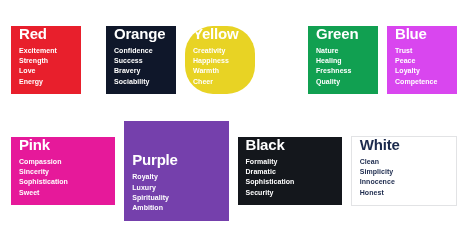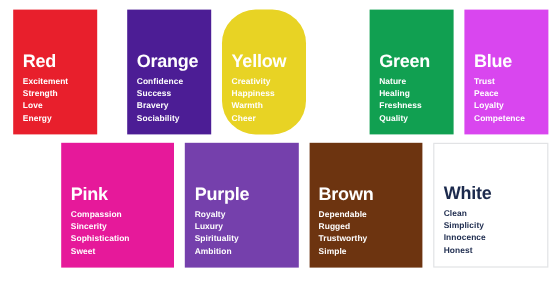--- a/index.html
+++ b/index.html
@@ -23,20 +23,21 @@
     display: flex;
     flex-direction: column;
     gap: 7px;
   }
   .row {
     display: flex;
     flex-direction: row;
     gap: 9px;
     flex: 1 1 0;
     min-height: 0;
+    align-items: center;
   }
   .card {
     flex: 1 1 0;
     min-width: 0;
     position: relative;
     box-sizing: border-box;
     display: flex;
     flex-direction: column;
     justify-content: flex-end;
     padding: 0 0 7px 8px;
@@ -73,21 +74,21 @@
     <div class="row">
       <div class="card" style="background: rgb(232, 31, 44);">
         <div class="card-title" style="color: rgb(255, 255, 255);">Red</div>
         <ul class="card-traits" style="color: rgb(255, 255, 255);">
           <li>Excitement</li>
           <li>Strength</li>
           <li>Love</li>
           <li>Energy</li>
         </ul>
       </div>
-      <div class="card" style="background: #4c1d95; margin-left: 16px;">
+      <div class="card" style="background: #0f172a; margin-left: 16px;">
         <div class="card-title" style="color: rgb(255, 255, 255);">Orange</div>
         <ul class="card-traits" style="color: rgb(255, 255, 255);">
           <li>Confidence</li>
           <li>Success</li>
           <li>Bravery</li>
           <li>Sociability</li>
         </ul>
       </div>
       <div class="card" style="background: rgb(232, 211, 36); border-radius: 28px;">
         <div class="card-title" style="color: rgb(255, 255, 255);">Yellow</div>
@@ -111,45 +112,45 @@
         <div class="card-title" style="color: rgb(255, 255, 255);">Blue</div>
         <ul class="card-traits" style="color: rgb(255, 255, 255);">
           <li>Trust</li>
           <li>Peace</li>
           <li>Loyalty</li>
           <li>Competence</li>
         </ul>
       </div>
     </div>
     <div class="row">
-      <div class="card" style="background: rgb(230, 25, 154); margin-left: 40px;">
+      <div class="card" style="background: rgb(230, 25, 154);">
         <div class="card-title" style="color: rgb(255, 255, 255);">Pink</div>
         <ul class="card-traits" style="color: rgb(255, 255, 255);">
           <li>Compassion</li>
           <li>Sincerity</li>
           <li>Sophistication</li>
           <li>Sweet</li>
         </ul>
       </div>
       <div class="card" style="background: rgb(117, 64, 172);">
         <div class="card-title" style="color: rgb(255, 255, 255); margin-top: 31px;">Purple</div>
         <ul class="card-traits" style="color: rgb(255, 255, 255);">
           <li>Royalty</li>
           <li>Luxury</li>
           <li>Spirituality</li>
           <li>Ambition</li>
         </ul>
       </div>
-      <div class="card" style="background: rgb(109, 52, 16);">
-        <div class="card-title" style="color: rgb(255, 255, 255);">Brown</div>
+      <div class="card" style="background: rgb(20, 23, 28);">
+        <div class="card-title" style="color: rgb(255, 255, 255);">Black</div>
         <ul class="card-traits" style="color: rgb(255, 255, 255);">
-          <li>Dependable</li>
-          <li>Rugged</li>
-          <li>Trustworthy</li>
-          <li>Simple</li>
+          <li>Formality</li>
+          <li>Dramatic</li>
+          <li>Sophistication</li>
+          <li>Security</li>
         </ul>
       </div>
       <div class="card bordered" style="background: rgb(255, 255, 255);">
         <div class="card-title" style="color: rgb(28, 42, 77);">White</div>
         <ul class="card-traits" style="color: rgb(28, 42, 77);">
           <li>Clean</li>
           <li>Simplicity</li>
           <li>Innocence</li>
           <li>Honest</li>
         </ul>

